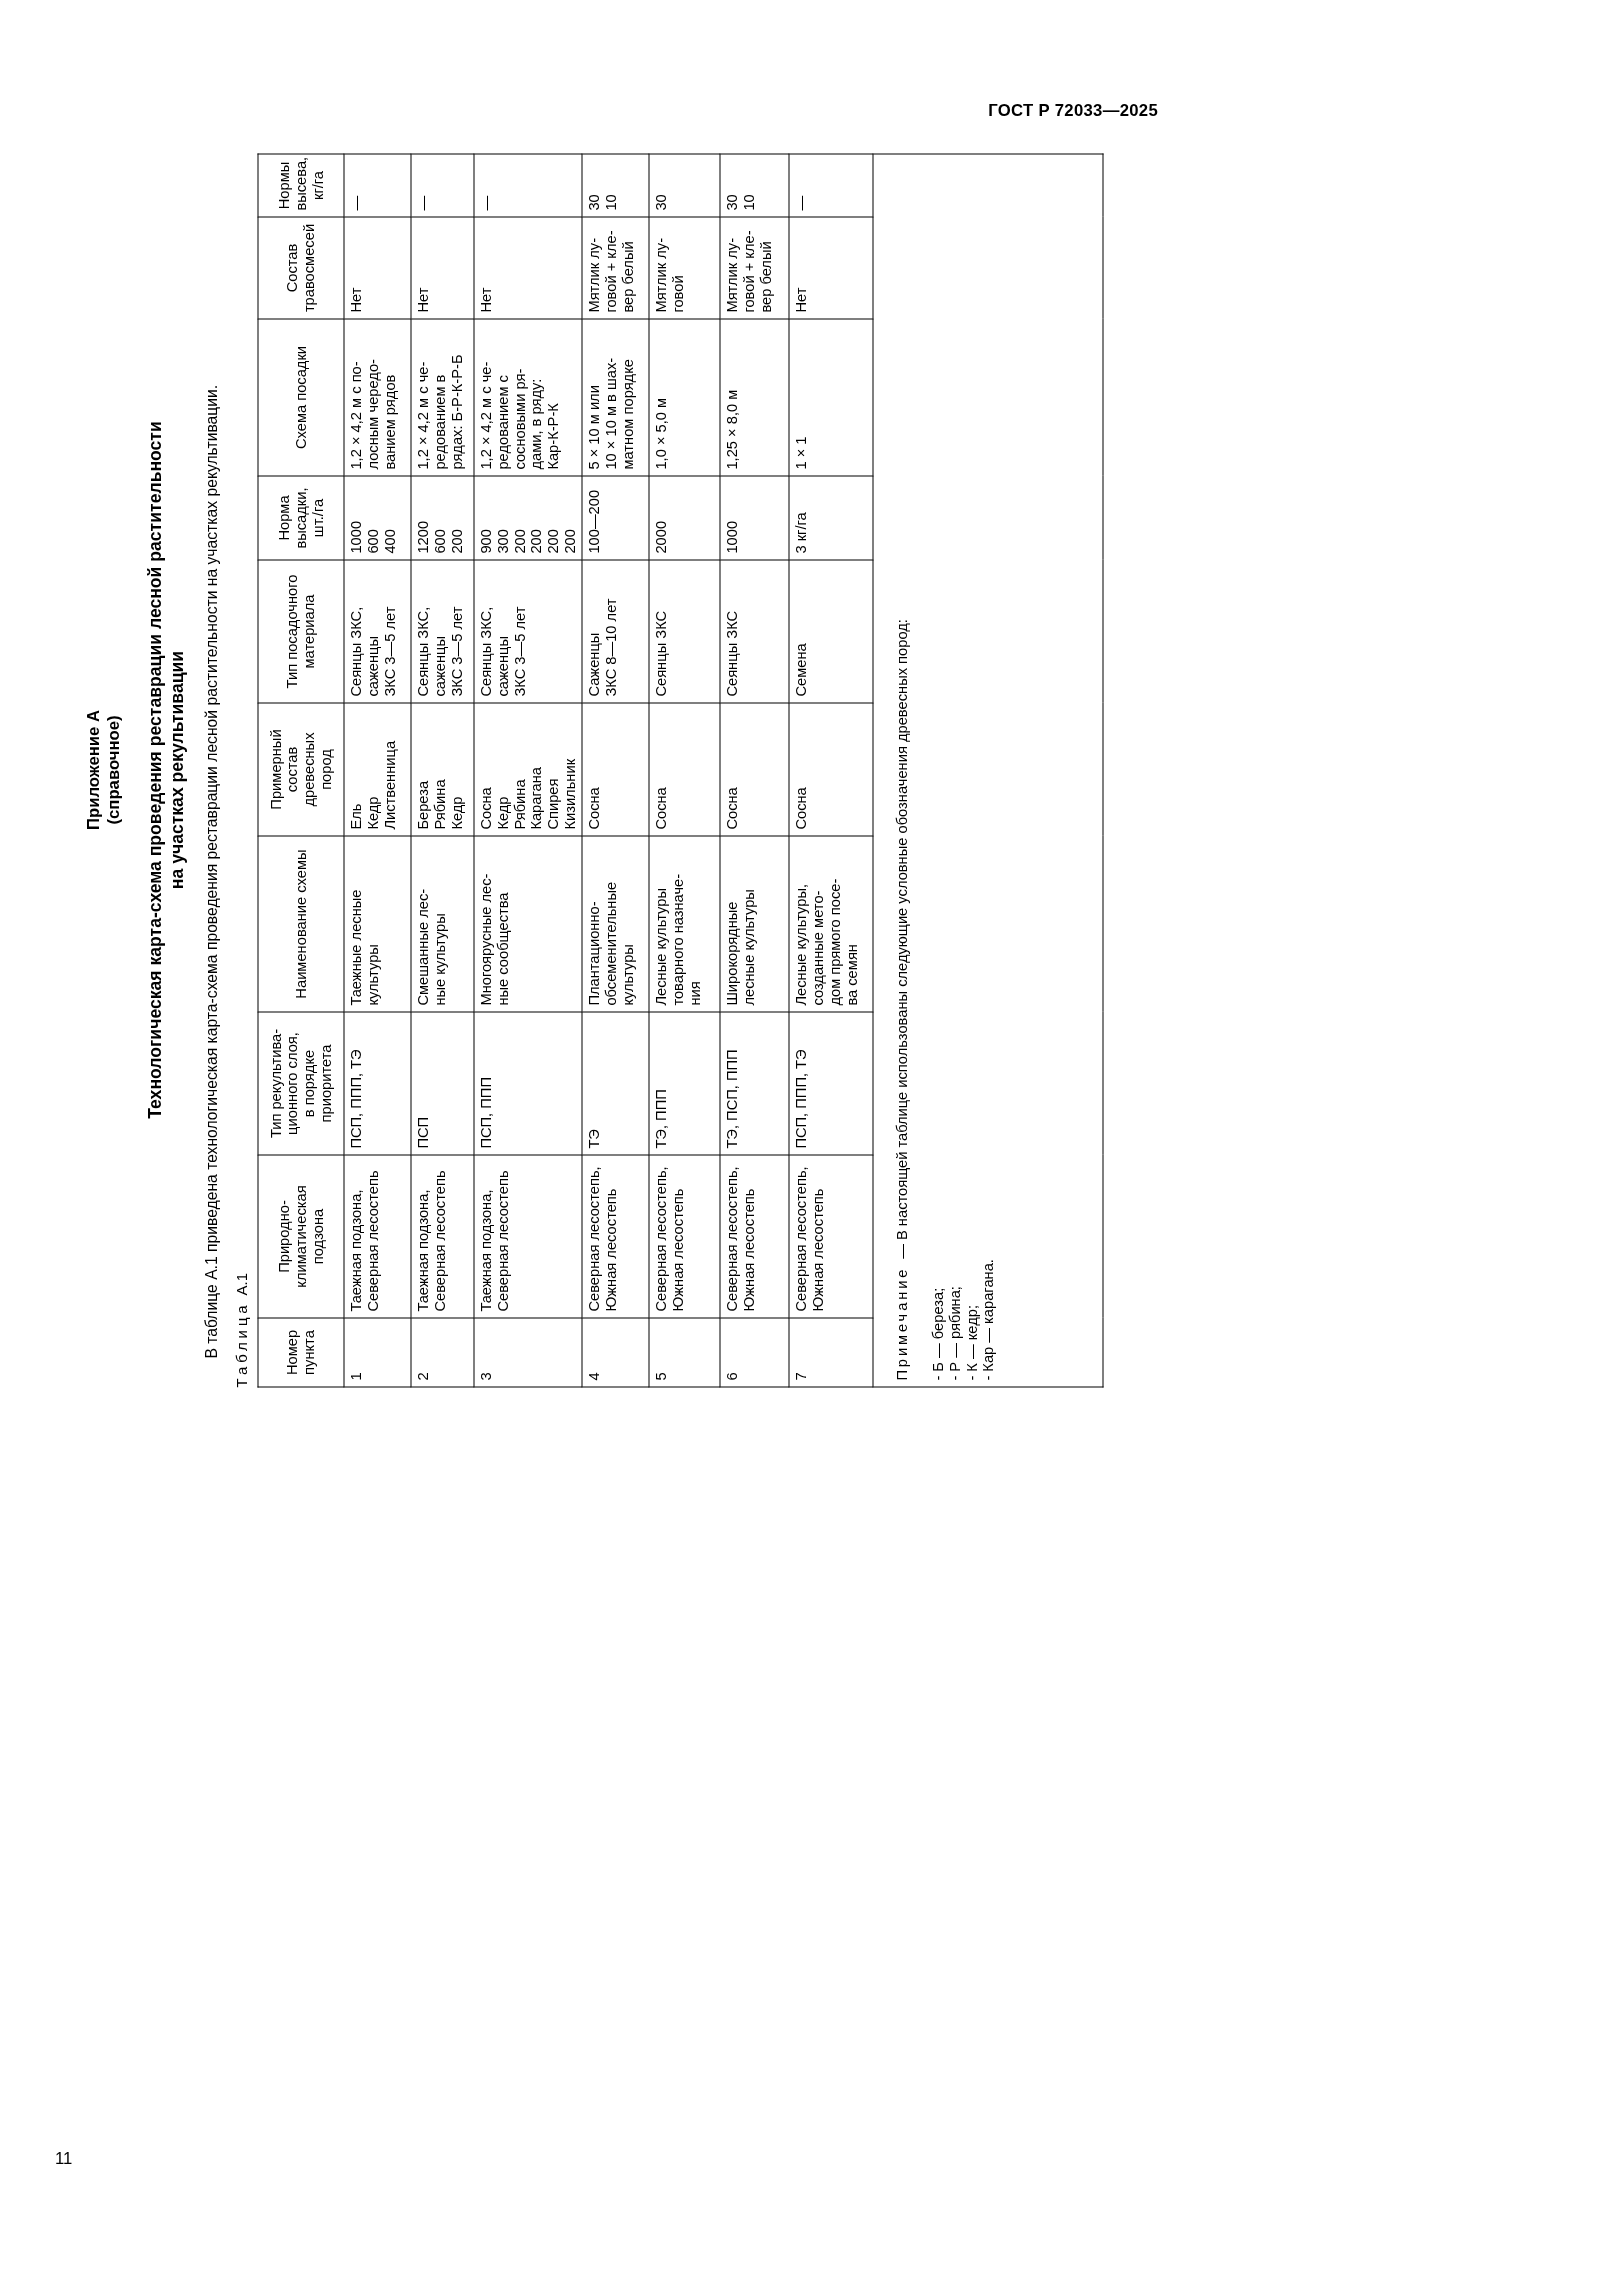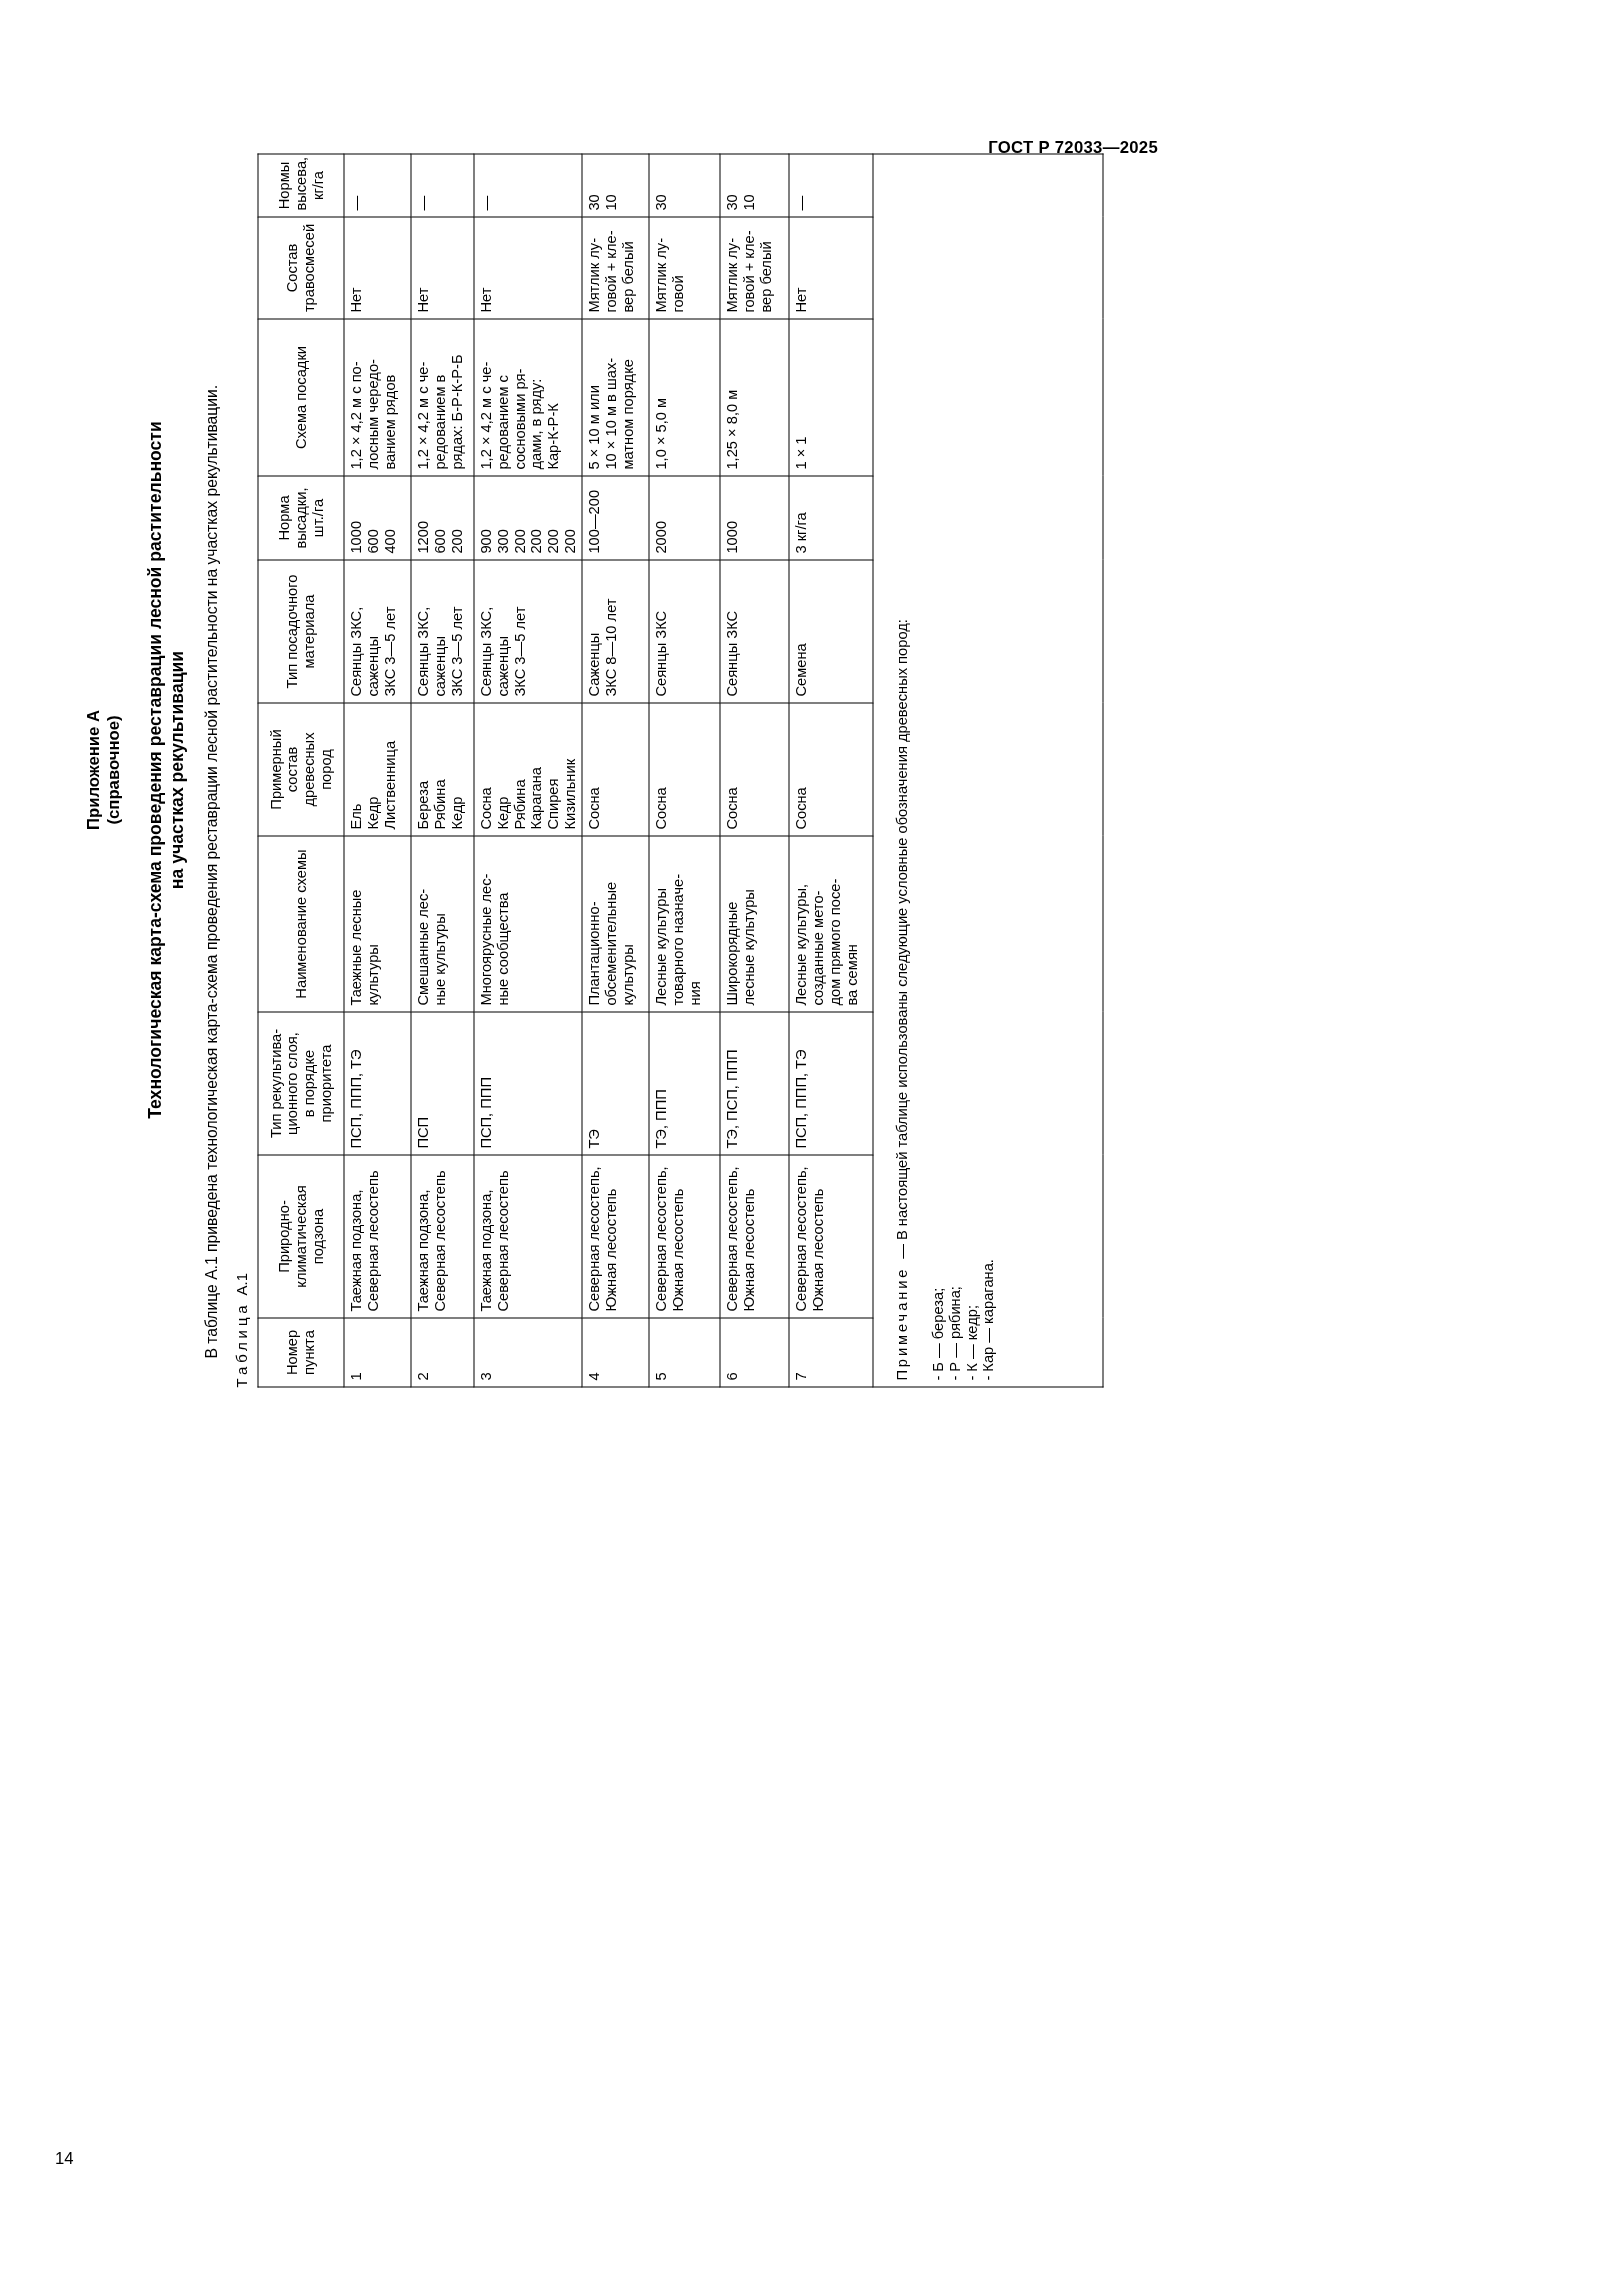--- a/index.html
+++ b/index.html
@@ -6,21 +6,21 @@
   .page {
     position:relative;
     width:1621px; height:2293px;
     background:#ffffff;
     color:#000;
     font-family:"Liberation Sans", "DejaVu Sans", sans-serif;
     overflow:hidden;
   }
   .doc-code {
     position:absolute; top:101px; right:463px;
-    font-size:16.7px; font-weight:bold; letter-spacing:0.3px;margin-top:37px;
+    font-size:16.7px; font-weight:bold; letter-spacing:0.3px;
   }
   .page-num {
     position:absolute; top:2149px; left:55px;
     font-size:16.7px;
   }
   
   .rot {
     position:absolute; left:-29px; top:265px;
     width:1235px; height:1010px;
     transform:rotate(-90deg);
@@ -280,16 +280,16 @@
 - Р — рябина;
 - К — кедр;
 - Кар — карагана.</div>
           </td>
         </tr>
       </tbody>
     </table>
 
   </div>
 
-  <div class="page-num">14</div>
+  <div class="page-num">11</div>
 
 </div>
 
 
 </body></html>

